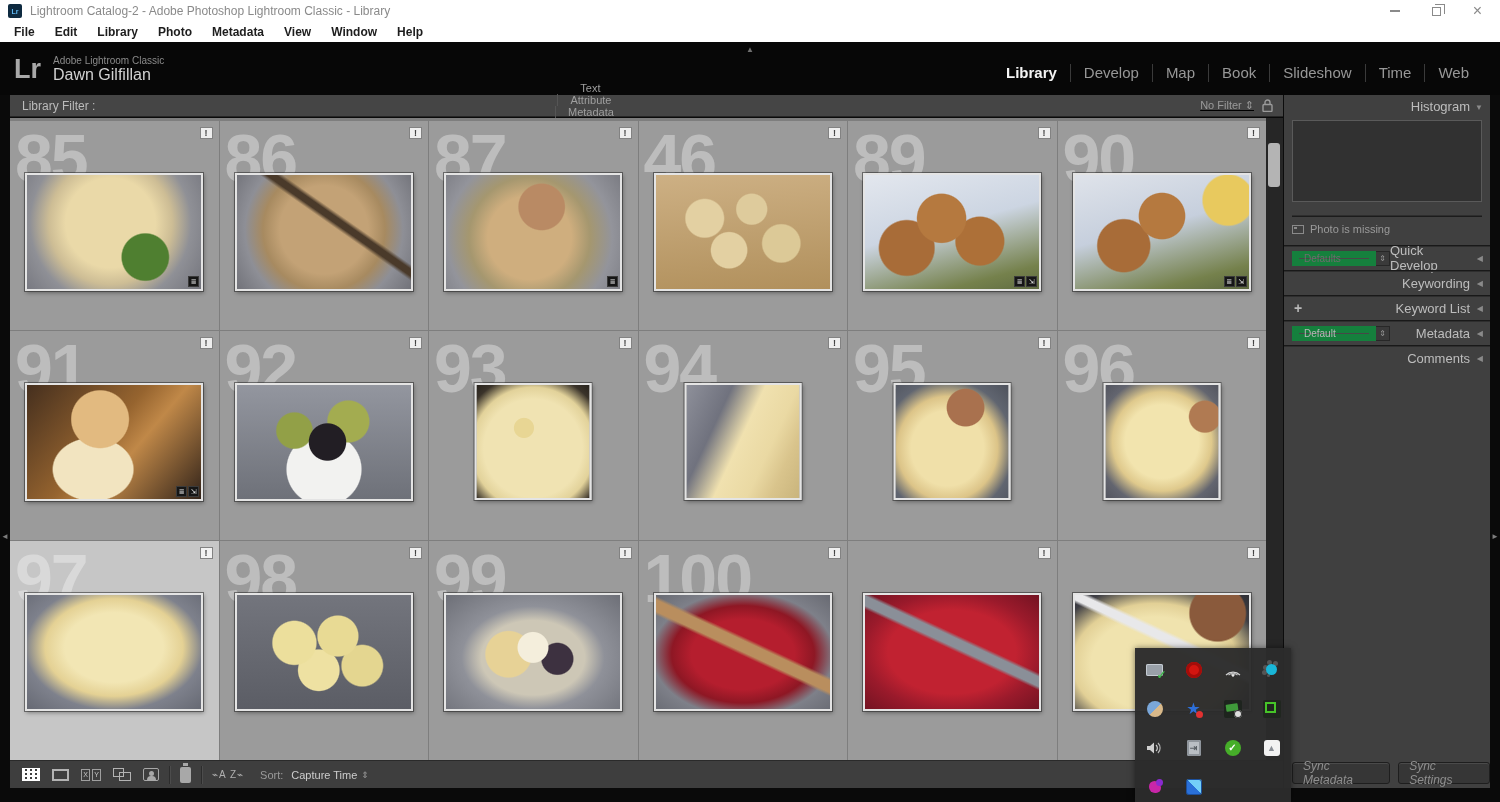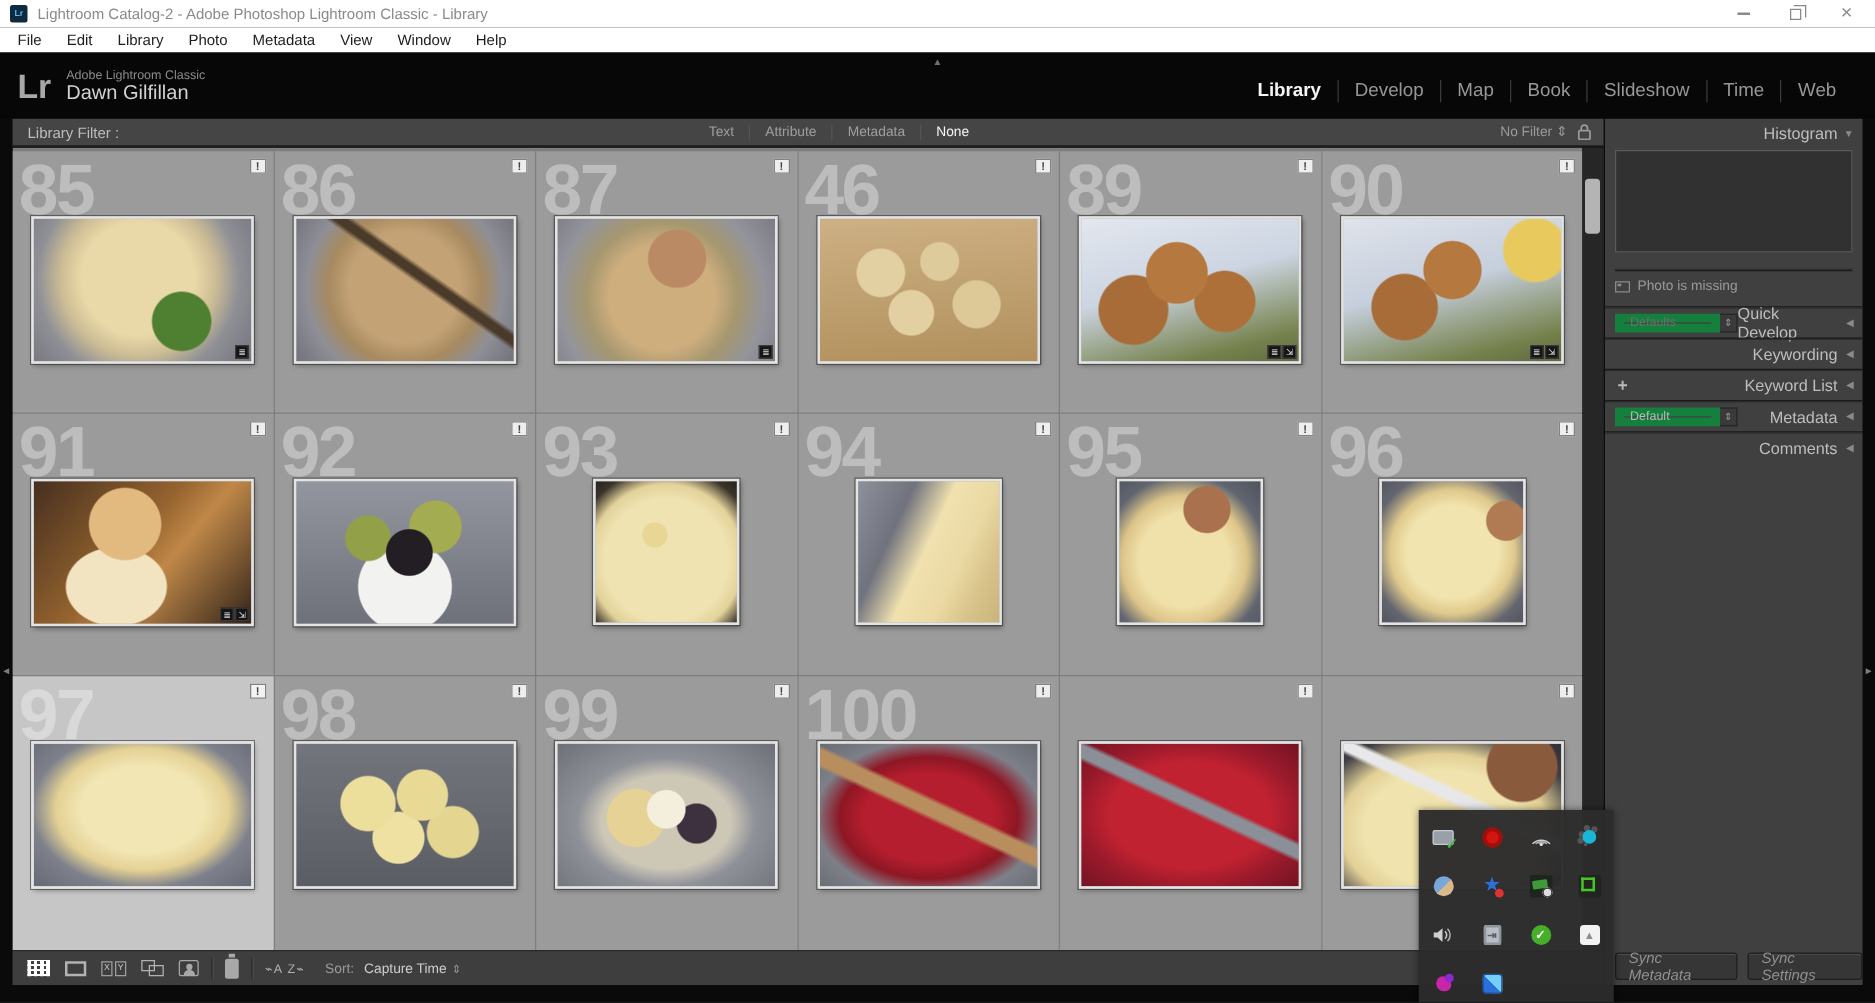--- a/index.html
+++ b/index.html
@@ -12,21 +12,21 @@
   #title-text { margin-left:8px; font-size:12px; color:#8a8a8a; }
   #win-controls { margin-left:auto; display:flex; align-items:center; gap:32px; padding-right:18px; }
   .winbtn { color:#8a8a8a; font-size:13px; line-height:1; cursor:default; }
   #min-glyph { width:10px; height:2px; background:#8a8a8a; }
   #restore-glyph { position:relative; width:9px; height:9px; border:1px solid #8a8a8a; }
   #restore-glyph:before { content:""; position:absolute; left:2px; top:-4px; width:9px; height:9px; border:1px solid #8a8a8a; border-bottom:none; border-left:none; }
   #close-glyph { font-size:16px; color:#8a8a8a; line-height:10px; }
 
   
   #menubar { position:absolute; top:22px; left:0; width:1500px; height:20px; background:#ffffff; display:flex; align-items:center; padding-left:4px; }
-  .menu-item { font-size:12px; color:#1d1d1d; padding:2px 10px; }
+  .menu-item { font-size:12px; color:#1d1d1d; padding:2px 10px;font-weight:bold; }
 
   
   #header { position:absolute; top:42px; left:0; width:1500px; height:53px; background:#070707; }
   #top-collapse { position:absolute; top:3px; left:50%; transform:translateX(-50%); color:#6f6f6f; font-size:8px; }
   #identity { position:absolute; left:14px; top:12px; display:flex; align-items:center; gap:12px; }
   #lr-logo { font-size:27px; color:#a8a8a8; font-weight:bold; letter-spacing:0; }
   #identity-lines .l1 { font-size:10px; color:#8b8b8b; }
   #identity-lines .l2 { font-size:16px; color:#d2d2d2; }
   #modules { position:absolute; right:18px; top:22px; display:flex; align-items:center; }
   .module { font-size:15px; color:#979797; padding:0 13px; border-left:1px solid #3a3a3a; line-height:18px; }
@@ -39,34 +39,34 @@
   #right-strip { right:0; top:95px; width:10px; height:693px; }
   #bottom-strip{ left:0; top:788px; width:1500px; height:14px; background:#101010; }
   .collapse-arrow { position:absolute; color:#7d7d7d; font-size:8px; }
   #left-arrow { top:437px; left:1px; }
   #right-arrow{ top:437px; right:1px; }
   #bottom-arrow { left:50%; transform:translateX(-50%); top:2px; color:#4f4f4f; font-size:8px; }
 
   
   #filterbar { position:absolute; left:10px; top:95px; width:1273px; height:22px; background:#454545; border-bottom:1px solid #262626; display:flex; align-items:center; }
   #filter-label { font-size:12px; color:#bcbcbc; padding-left:12px; }
-  #filter-options { position:absolute; left:545px; display:flex; align-items:center; }
+  #filter-options { position:absolute; left:545px; display:flex; align-items:center;flex-direction:column; }
   .filter-opt { font-size:11px; color:#9f9f9f; padding:0 12px; border-left:1px solid #555; }
   .filter-opt:first-child { border-left:none; }
   .filter-opt.active { color:#f4f4f4; }
-  #filter-right { margin-left:auto; display:flex; align-items:center; gap:8px; padding-right:10px; }
+  #filter-right { margin-left:auto; display:flex; align-items:center; gap:8px; padding-right:10px;text-decoration:underline; }
   #no-filter { font-size:11px; color:#9a9a9a; }
   #lock-icon { display:inline-block; }
 
   
   #grid-wrap { position:absolute; left:10px; top:118px; width:1256px; height:642px; background:#7e7e7e; overflow:hidden; }
   #grid { display:grid; grid-template-columns:repeat(6,1fr); grid-template-rows:209px 209px 221px; gap:1px; padding-top:3px; background:#7e7e7e; }
   .cell { position:relative; background:#9b9b9b; overflow:hidden; }
   .cell.selected { background:#c6c6c6; }
-  .cell-num { position:absolute; top:2px; left:5px; font-size:57px; font-weight:bold; color:rgba(255,255,255,0.34); line-height:1.05; letter-spacing:-2px; }
+  .cell-num { position:absolute; top:2px; left:5px; font-size:68px; font-weight:bold; color:rgba(255,255,255,0.34); line-height:1.05; letter-spacing:-2px; }
   .warn-badge { position:absolute; top:6px; right:6px; width:13px; height:12px; background:rgba(245,245,245,0.92); border:1px solid #828282; color:#444; font-size:9px; font-weight:bold; display:flex; align-items:center; justify-content:center; z-index:3; }
   .thumb { position:absolute; top:52px; left:50%; transform:translateX(-50%); border:2px solid #e4e4e4; box-shadow:0 0 0 1px rgba(40,40,40,0.55), 1px 2px 4px rgba(0,0,0,0.35); z-index:2; }
   .thumb.landscape { width:178px; height:118px; }
   .thumb.square { width:117px; height:117px; }
   .mini-badges { position:absolute; right:2px; bottom:2px; display:flex; gap:1px; }
   .mini-badge { width:11px; height:11px; background:#161616; color:#e0e0e0; font-size:7px; display:flex; align-items:center; justify-content:center; border:1px solid #3a3a3a; }
 
   
   #scroll-strip { position:absolute; left:1266px; top:118px; width:17px; height:670px; background:#262626; }
   #scroll-thumb { position:absolute; left:2px; top:25px; width:12px; height:44px; background:#b4b4b4; border-radius:3px; }

